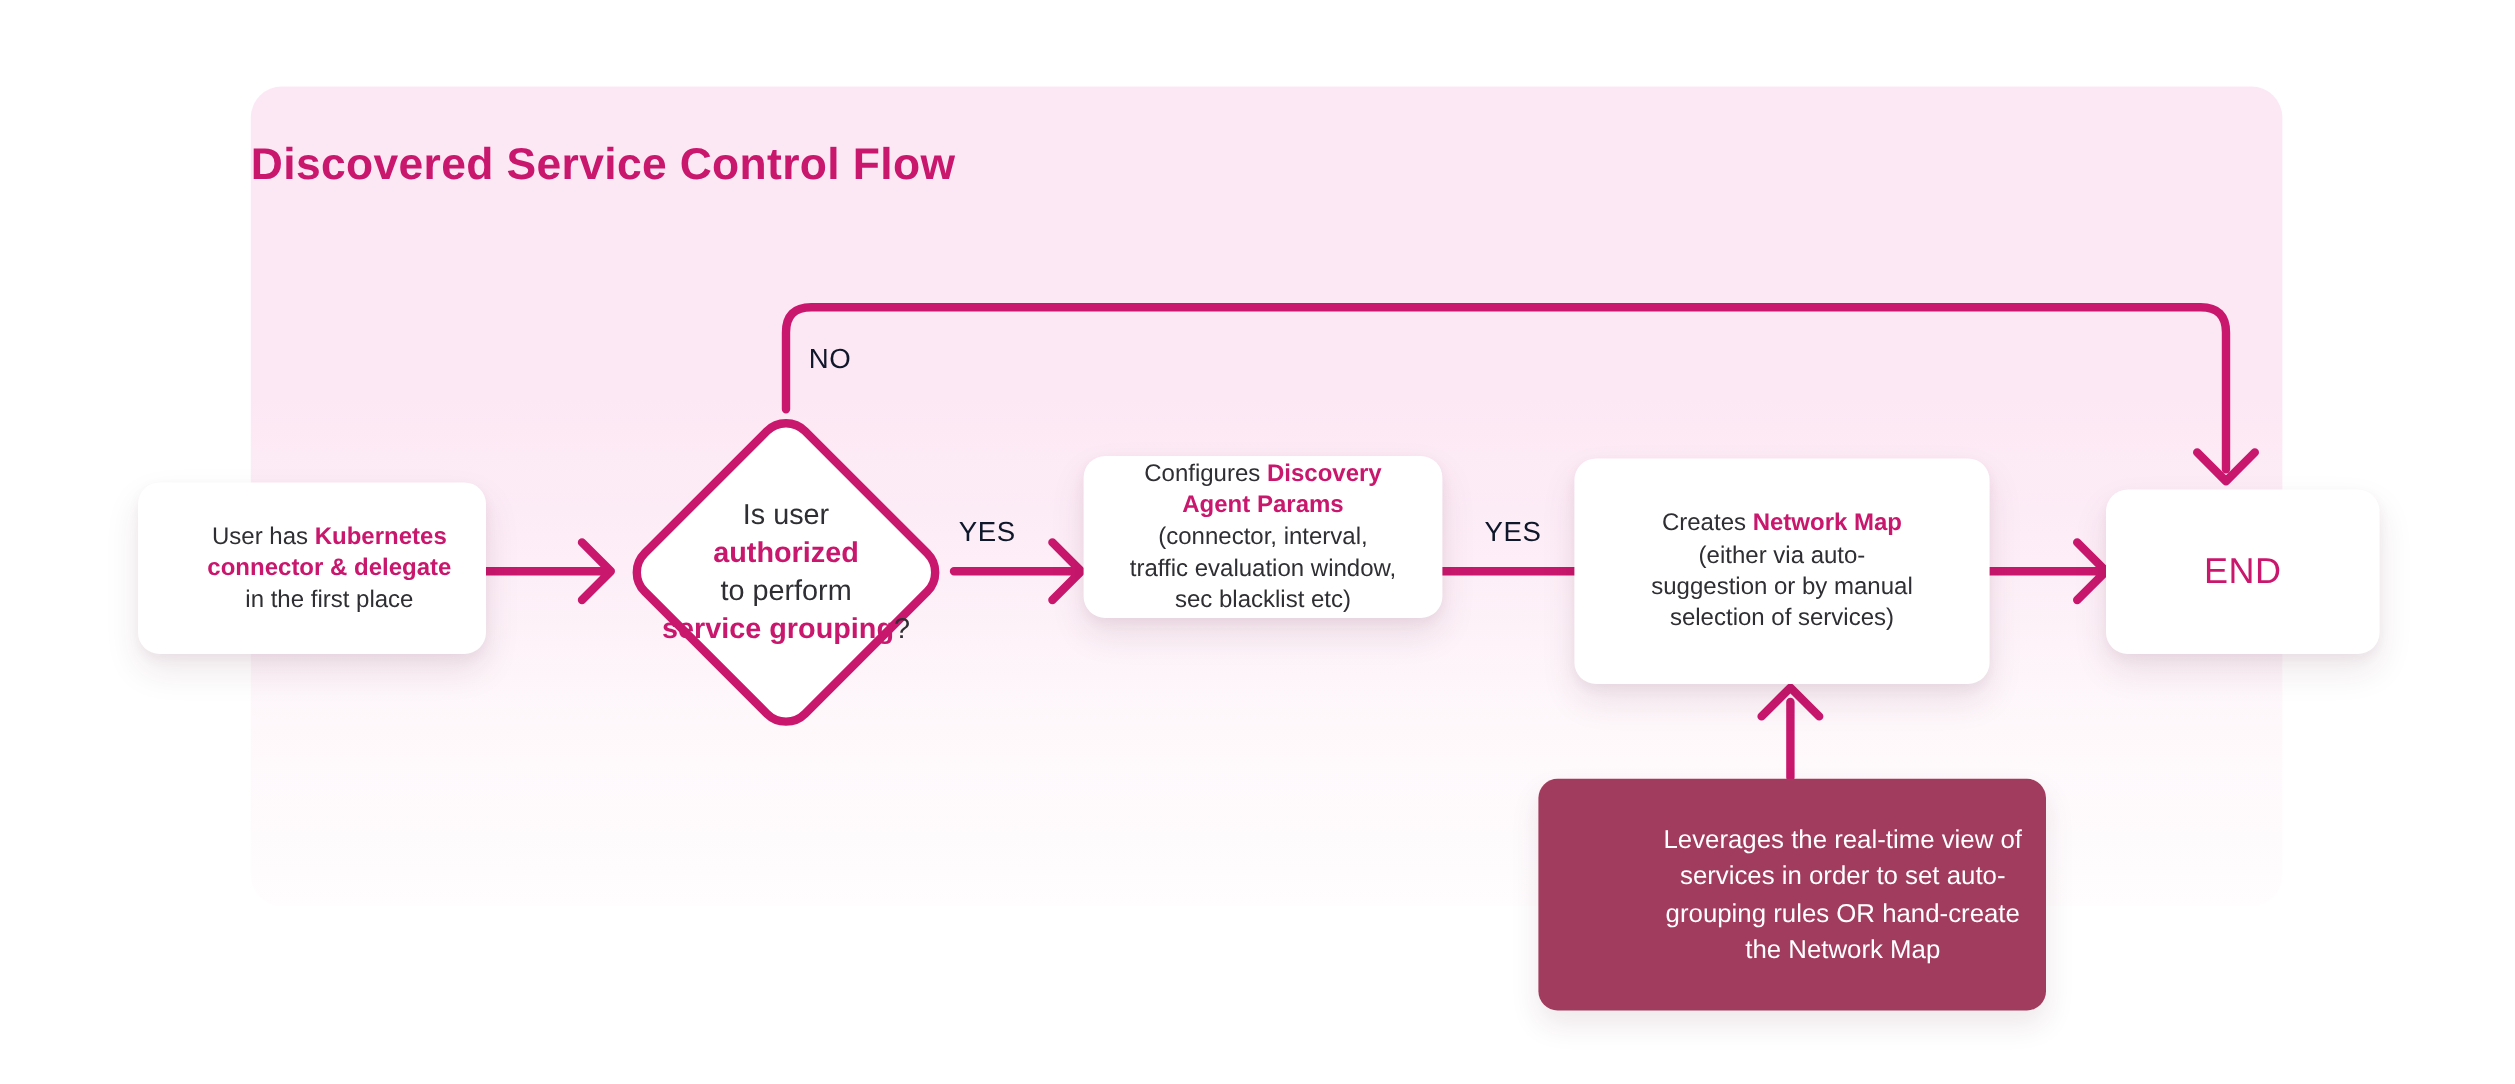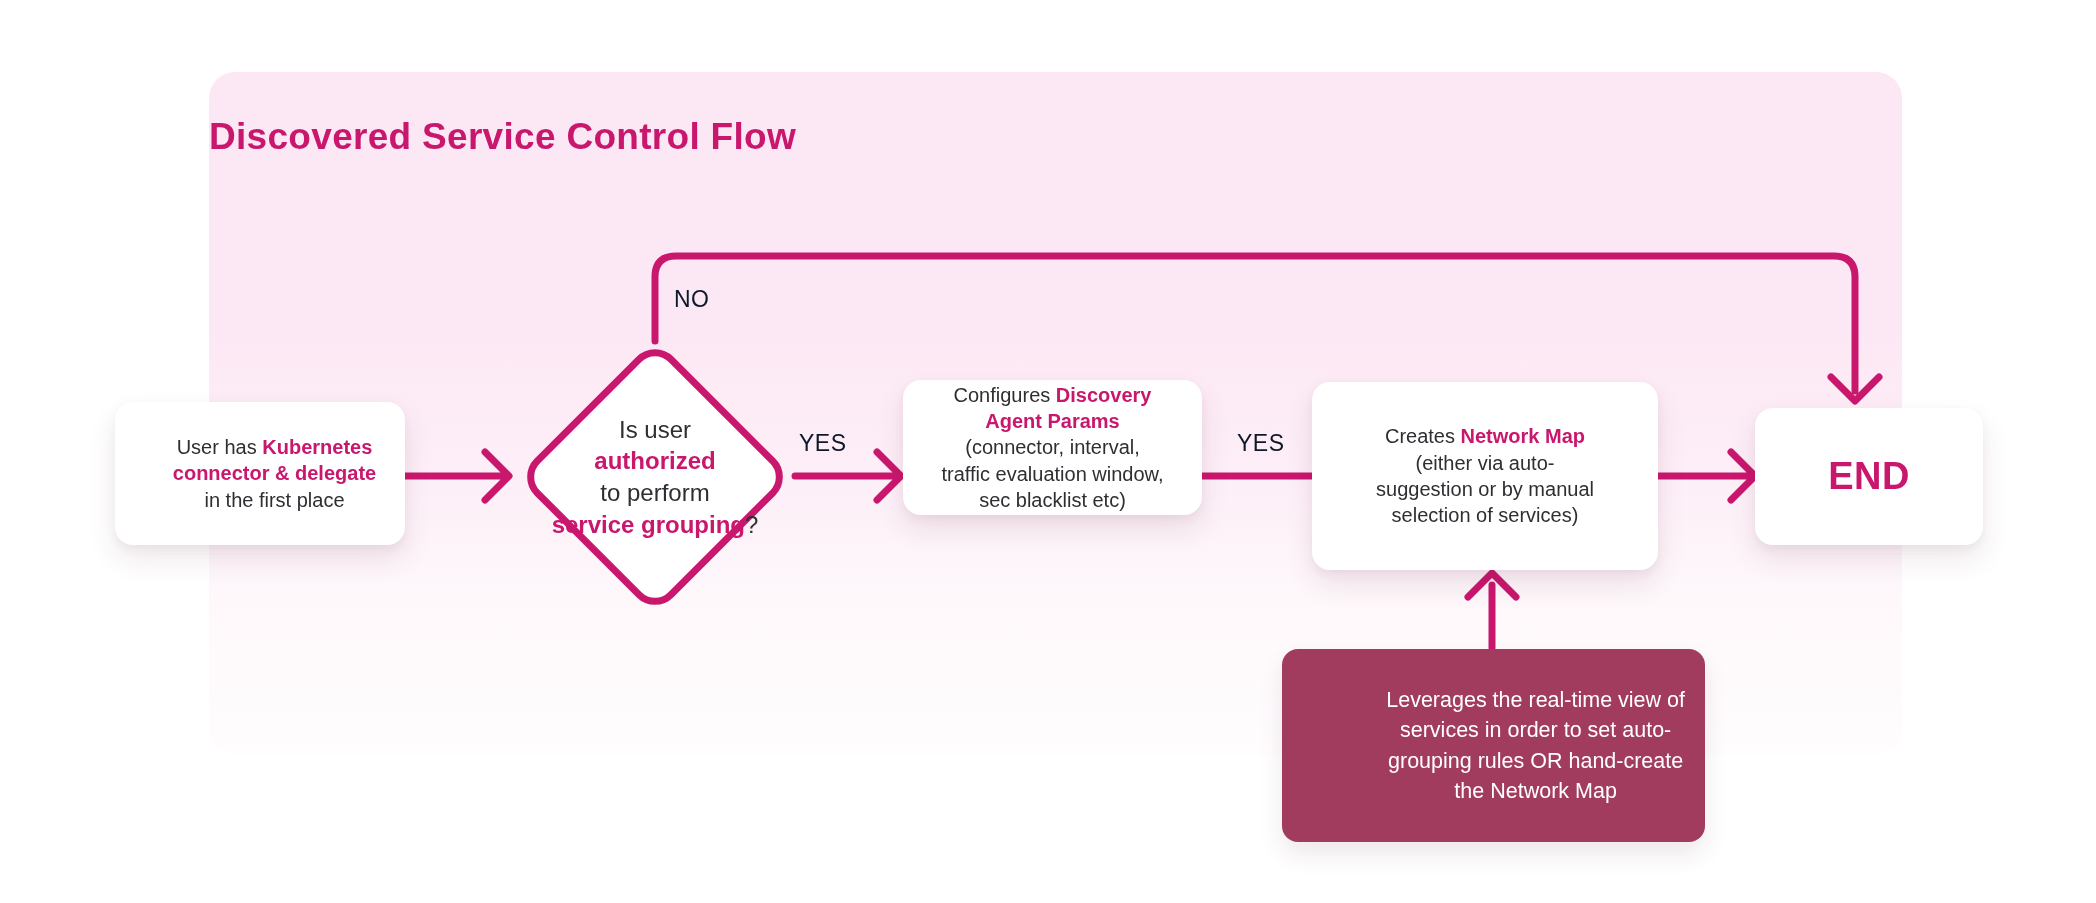--- a/index.html
+++ b/index.html
@@ -62,22 +62,22 @@
     line-height: 1.32;
   }
   .node-text { white-space: pre-line; }
   .accent { color: #c9176e; font-weight: 700; }
 
   .node-start   { left: 115px;  top: 402px; width: 290px; height: 143px; padding-left: 29px; }
   .node-config  { left: 903px;  top: 380px; width: 299px; height: 135px; }
   .node-create  { left: 1312px; top: 382px; width: 346px; height: 188px; }
   .node-end     { left: 1755px; top: 408px; width: 228px; height: 137px; }
   .node-end span {
-    font-size: 38px;
-    font-weight: 700;
+    font-size: 30px;
+    font-weight: 400;
     letter-spacing: 0.5px;
     color: #c9176e;
     text-align: right;
   }
 
   .diamond-shape {
     position: absolute;
     left: 557px; top: 379px;
     width: 196px; height: 196px;
     background: #ffffff;

